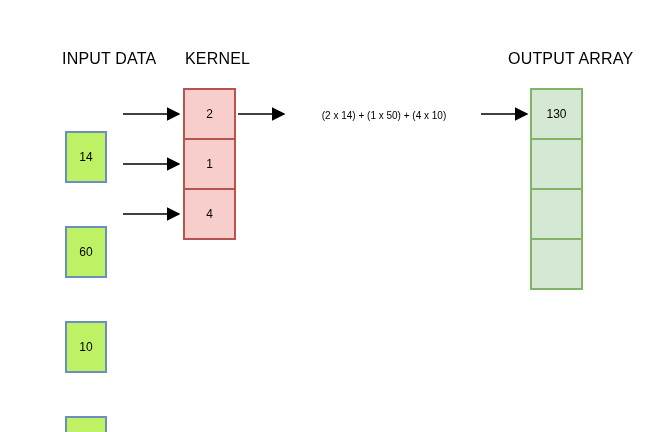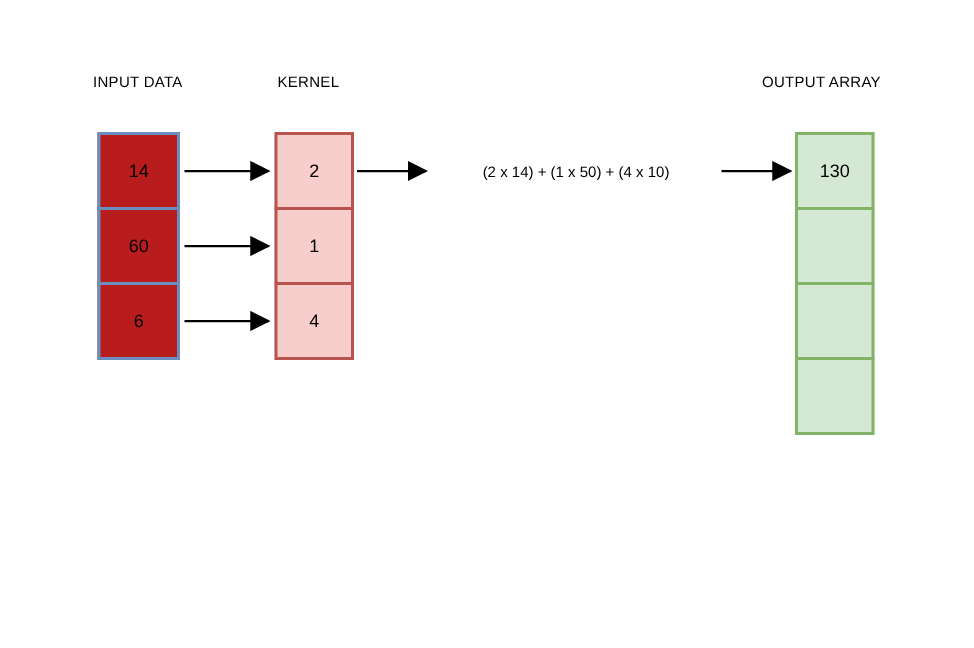--- a/index.html
+++ b/index.html
@@ -10,41 +10,41 @@
   }
   .canvas {
     position: relative;
     width: 649px;
     height: 432px;
     background: #ffffff;
     overflow: hidden;
   }
   .col-label {
     position: absolute;
-    font-size: 10px;
+    font-size: 16px;
     color: #000000;
     letter-spacing: 0.2px;
     white-space: nowrap;
   }
   .column {
     position: absolute;
     display: flex;
     flex-direction: column;
   }
   .cell {
     box-sizing: border-box;
     height: 52px;
     display: flex;
     align-items: center;
     justify-content: center;
     font-size: 12px;
     color: #000000;
   }
   .cell + .cell { margin-top: -2px; }
-  .col-input  .cell { width: 55px; background: #b91c1c; border: 2px solid #6c8ebf; }
+  .col-input  .cell { width: 42px; background: #bef264; border: 2px solid #6c8ebf; margin-top: 43px; }
   .col-kernel .cell { width: 53px; background: #f8cecc; border: 2px solid #b85450; }
   .col-output .cell { width: 53px; background: #d5e8d4; border: 2px solid #82b366; }
   .formula {
     position: absolute;
     left: 288px;
     top: 105px;
     width: 192px;
     height: 20px;
     display: flex;
     align-items: center;
@@ -84,20 +84,21 @@
     <line x1="481" y1="114" x2="527" y2="114" marker-end="url(#ah)"></line>
   </svg>
 
   <div class="col-label" style="left:62px; top:50px;">INPUT DATA</div>
   <div class="col-label" style="left:185px; top:50px;">KERNEL</div>
   <div class="col-label" style="left:508px; top:50px;text-align:center;">OUTPUT ARRAY</div>
 
   <div class="column col-input" style="left:65px; top:88px;">
     <div class="cell">14</div>
     <div class="cell">60</div>
+    <div class="cell">10</div>
     <div class="cell">6</div>
   </div>
 
   <div class="column col-kernel" style="left:183px; top:88px;">
     <div class="cell">2</div>
     <div class="cell">1</div>
     <div class="cell">4</div>
   </div>
 
   <div class="formula">(2 x 14) + (1 x 50) + (4 x 10)</div>

